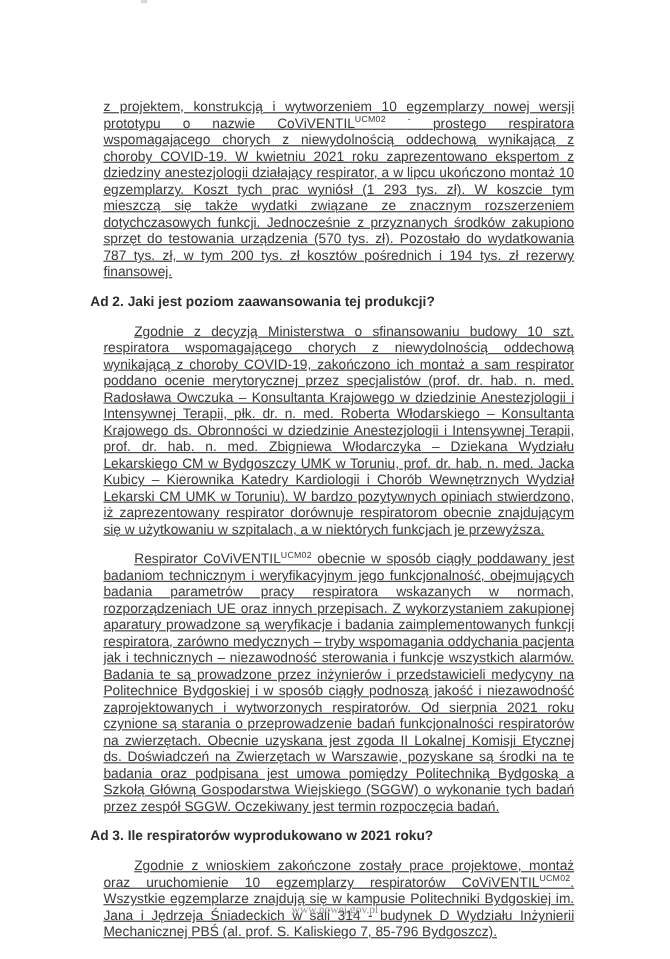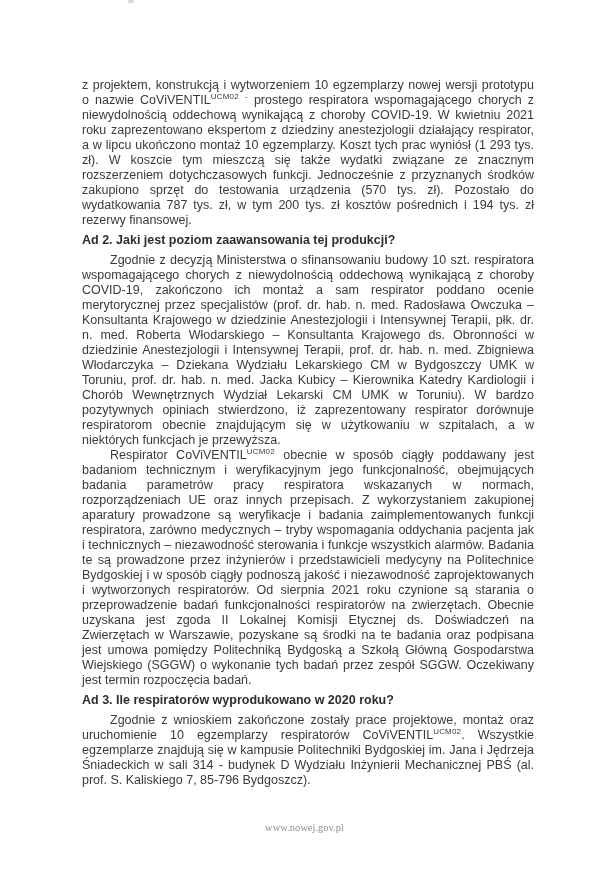--- a/index.html
+++ b/index.html
@@ -22,21 +22,21 @@
   }
   .content {
     position: absolute;
     left: 82px; top: 78px;
     width: 452px;
     color: #3a3a3a;
     font-size: 12.5px;
     line-height: 15px;
     text-align: justify;
   }
-  .para { margin: 0; }
+  .para { margin: 12px; text-decoration: underline; }
   .para.indent { text-indent: 28px; }
   .heading {
     font-weight: bold;
     color: #2e2e2e;
     margin: 5px 0 5px 0;
     text-align: left;
   }
   sup.sup {
     font-size: 8px;
     line-height: 0;
@@ -57,20 +57,20 @@
 <body>
 
 <div class="page">
   <div class="scan-artifact"></div>
 
   <div class="content">
       <p class="para"><span>z projektem, konstrukcją i wytworzeniem 10 egzemplarzy nowej wersji prototypu o nazwie CoViVENTIL</span><sup class="sup">UCM02</sup><span> </span><sup class="sup">-</sup><span> prostego respiratora wspomagającego chorych z niewydolnością oddechową wynikającą z choroby COVID-19. W kwietniu 2021 roku zaprezentowano ekspertom z dziedziny anestezjologii działający respirator, a w lipcu ukończono montaż 10 egzemplarzy. Koszt tych prac wyniósł (1 293 tys. zł). W koszcie tym mieszczą się także wydatki związane ze znacznym rozszerzeniem dotychczasowych funkcji. Jednocześnie z przyznanych środków zakupiono sprzęt do testowania urządzenia (570 tys. zł). Pozostało do wydatkowania 787 tys. zł, w tym 200 tys. zł kosztów pośrednich i 194 tys. zł rezerwy finansowej.</span></p>
       <div class="heading"><span>Ad 2. Jaki jest poziom zaawansowania tej produkcji?</span></div>
       <p class="para indent"><span>Zgodnie z decyzją Ministerstwa o sfinansowaniu budowy 10 szt. respiratora wspomagającego chorych z niewydolnością oddechową wynikającą z choroby COVID-19, zakończono ich montaż a sam respirator poddano ocenie merytorycznej przez specjalistów (prof. dr. hab. n. med. Radosława Owczuka – Konsultanta Krajowego w dziedzinie Anestezjologii i Intensywnej Terapii, płk. dr. n. med. Roberta Włodarskiego – Konsultanta Krajowego ds. Obronności w dziedzinie Anestezjologii i Intensywnej Terapii, prof. dr. hab. n. med. Zbigniewa Włodarczyka – Dziekana Wydziału Lekarskiego CM w Bydgoszczy UMK w Toruniu, prof. dr. hab. n. med. Jacka Kubicy – Kierownika Katedry Kardiologii i Chorób Wewnętrznych Wydział Lekarski CM UMK w Toruniu). W bardzo pozytywnych opiniach stwierdzono, iż zaprezentowany respirator dorównuje respiratorom obecnie znajdującym się w użytkowaniu w szpitalach, a w niektórych funkcjach je przewyższa.</span></p>
       <p class="para indent"><span>Respirator CoViVENTIL</span><sup class="sup">UCM02</sup><span> obecnie w sposób ciągły poddawany jest badaniom technicznym i weryfikacyjnym jego funkcjonalność, obejmujących badania parametrów pracy respiratora wskazanych w normach, rozporządzeniach UE oraz innych przepisach. Z wykorzystaniem zakupionej aparatury prowadzone są weryfikacje i badania zaimplementowanych funkcji respiratora, zarówno medycznych – tryby wspomagania oddychania pacjenta jak i technicznych – niezawodność sterowania i funkcje wszystkich alarmów. Badania te są prowadzone przez inżynierów i przedstawicieli medycyny na Politechnice Bydgoskiej i w sposób ciągły podnoszą jakość i niezawodność zaprojektowanych i wytworzonych respiratorów. Od sierpnia 2021 roku czynione są starania o przeprowadzenie badań funkcjonalności respiratorów na zwierzętach. Obecnie uzyskana jest zgoda II Lokalnej Komisji Etycznej ds. Doświadczeń na Zwierzętach w Warszawie, pozyskane są środki na te badania oraz podpisana jest umowa pomiędzy Politechniką Bydgoską a Szkołą Główną Gospodarstwa Wiejskiego (SGGW) o wykonanie tych badań przez zespół SGGW. Oczekiwany jest termin rozpoczęcia badań.</span></p>
-      <div class="heading"><span>Ad 3. Ile respiratorów wyprodukowano w 2020 roku?</span></div>
+      <div class="heading"><span>Ad 3. Ile respiratorów wyprodukowano w 2021 roku?</span></div>
       <p class="para indent"><span>Zgodnie z wnioskiem zakończone zostały prace projektowe, montaż oraz uruchomienie 10 egzemplarzy respiratorów CoViVENTIL</span><sup class="sup">UCM02</sup><span>. Wszystkie egzemplarze znajdują się w kampusie Politechniki Bydgoskiej im. Jana i Jędrzeja Śniadeckich w sali 314 - budynek D Wydziału Inżynierii Mechanicznej PBŚ (al. prof. S. Kaliskiego 7, 85-796 Bydgoszcz).</span></p>
     </div>
 
   <div class="footer">
     <div>www.nowej.gov.pl</div>
   </div>
 </div>
 
 </body></html>

